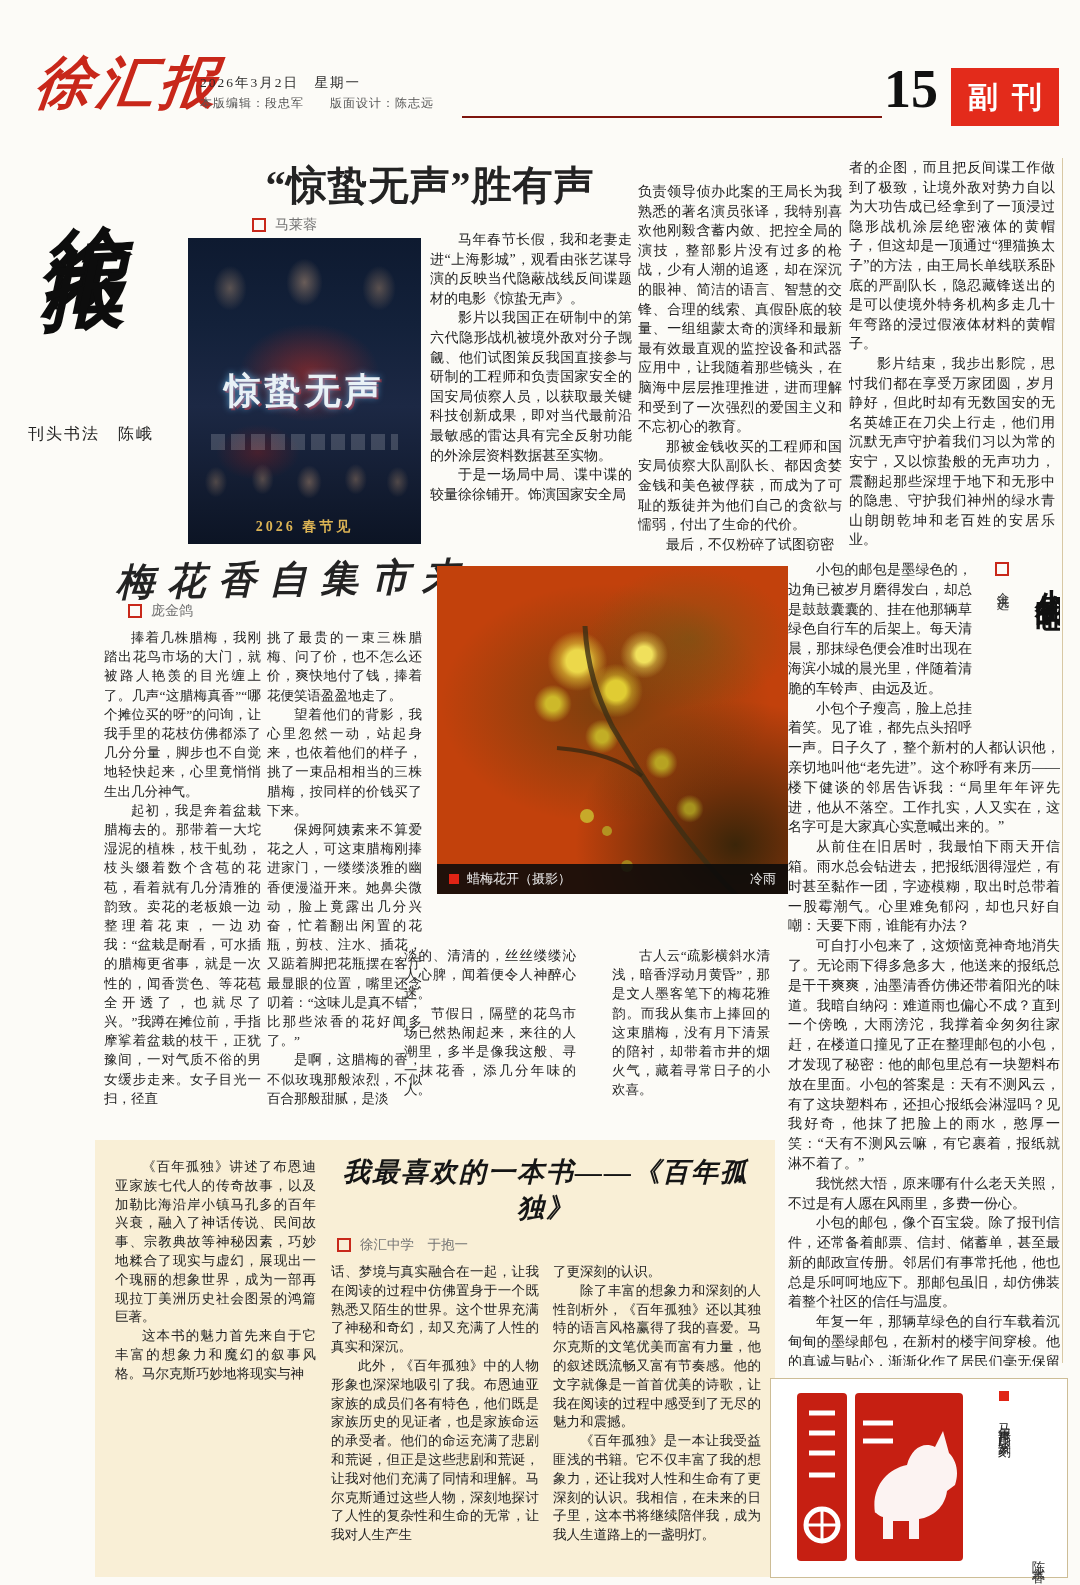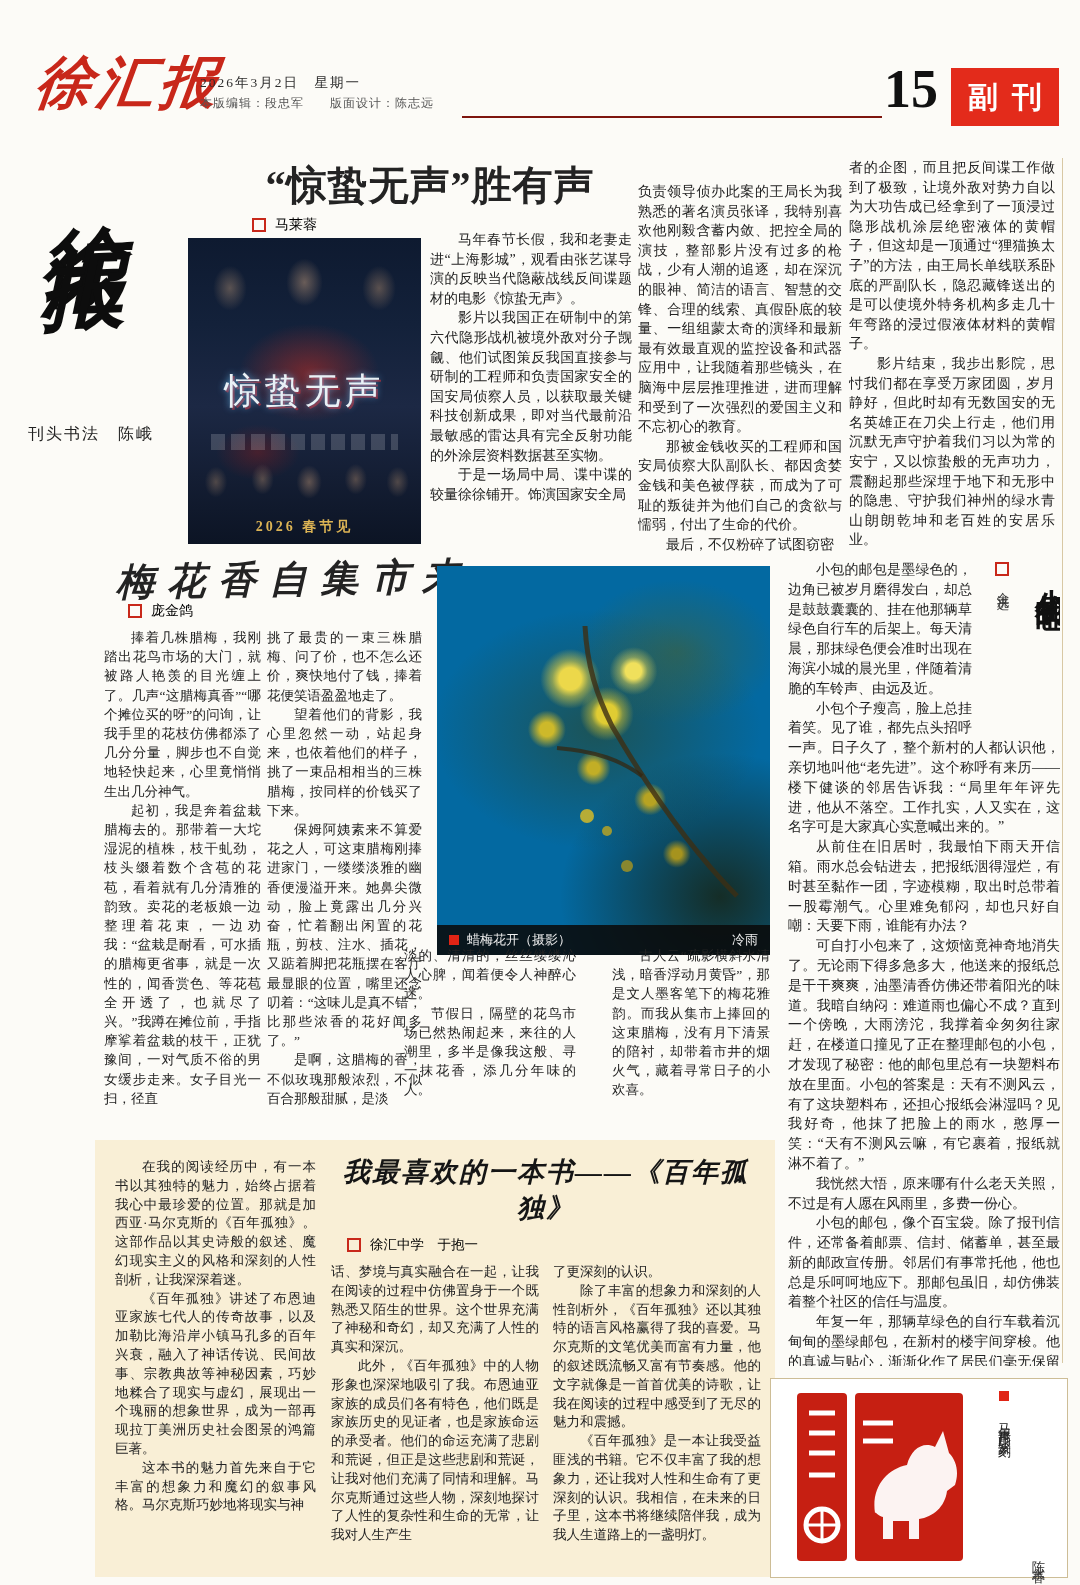--- a/index.html
+++ b/index.html
@@ -21,21 +21,21 @@
   
   .masthead-calli{position:absolute;left:40px;top:158px;height:270px;writing-mode:vertical-rl;
         font-size:84px;font-style:italic;font-weight:700;color:#0d0d0d;letter-spacing:12px;
         line-height:1;transform:rotate(-2deg);}
   .calli-caption{position:absolute;left:28px;top:424px;font-size:16px;color:#222;letter-spacing:2px;}
 
   
   .coltext{text-align:justify;overflow:hidden;}
   .para{margin:0;text-indent:2em;}
   .cont{text-indent:0;}
-  .author-line{display:flex;align-items:center;font-size:14px;color:#000000;}
+  .author-line{display:flex;align-items:center;font-size:14px;color:#737373;}
   .bullet-hollow{display:inline-block;width:10px;height:10px;border:2px solid #c8281a;margin-right:9px;flex:0 0 auto;}
   .bullet-solid{display:inline-block;width:10px;height:10px;background:#e02415;margin-right:8px;flex:0 0 auto;}
 
   
   .movie-title{position:absolute;left:225px;top:164px;width:410px;text-align:center;
         font-size:40px;font-weight:900;letter-spacing:1px;line-height:1.1;}
   .movie-author{position:absolute;left:252px;top:216px;}
   .m-col{position:absolute;font-size:14px;line-height:19.6px;}
   .m-col1{left:430px;top:230px;width:202px;height:326px;}
   .m-col2{left:638px;top:158px;width:204px;height:400px;margin-top:24px;}
@@ -52,40 +52,40 @@
         background:
          radial-gradient(100px 70px at 52% 44%, rgba(205,45,32,.5), transparent 70%),
          radial-gradient(60px 40px at 30% 70%, rgba(160,30,25,.35), transparent 70%);}
   .poster-faces-bottom{position:absolute;left:0;bottom:34px;right:0;height:56px;
         background:
          radial-gradient(16px 22px at 12% 50%, rgba(140,115,95,.5), transparent 70%),
          radial-gradient(16px 22px at 32% 45%, rgba(150,120,98,.5), transparent 70%),
          radial-gradient(18px 24px at 52% 50%, rgba(160,128,105,.55), transparent 70%),
          radial-gradient(16px 22px at 72% 45%, rgba(150,120,98,.5), transparent 70%),
          radial-gradient(16px 22px at 90% 50%, rgba(140,115,95,.5), transparent 70%);}
-  .poster-title{position:absolute;left:0;right:0;top:42%;text-align:center;font-size:36px;font-weight:400;
+  .poster-title{position:absolute;left:0;right:0;top:42%;text-align:center;font-size:36px;font-weight:700;
         color:#e9f1f6;letter-spacing:4px;
         text-shadow:0 0 7px rgba(110,200,255,.85),2px 2px 0 rgba(190,35,45,.65);}
   .poster-credits{position:absolute;left:10%;right:10%;top:64%;height:16px;
         background:repeating-linear-gradient(90deg,rgba(255,255,255,.35) 0 14px,transparent 14px 20px);
         opacity:.5;}
   .poster-release{position:absolute;left:0;right:0;bottom:8px;text-align:center;color:#dcb455;
         font-size:14px;font-weight:700;letter-spacing:3px;}
 
   
   .plum-title{position:absolute;left:116px;top:554px;font-size:38px;font-style:italic;font-weight:700;
         letter-spacing:13px;transform:rotate(-1deg);}
   .plum-author{position:absolute;left:128px;top:602px;}
   .p-col{position:absolute;font-size:13.5px;line-height:19.2px;}
   .p-col1{left:104px;top:628px;width:157px;height:503px;}
   .p-col2{left:267px;top:628px;width:155px;height:503px;}
   .pb-left{left:404px;top:946px;width:172px;height:188px;}
   .pb-right{left:612px;top:946px;width:158px;height:188px;}
 
-  .photo{position:absolute;left:437px;top:566px;width:333px;height:389px;background:#0369a1;overflow:hidden;}
+  .photo{position:absolute;left:437px;top:566px;width:333px;height:328px;background:#c2410c;overflow:hidden;padding-left:18px;}
   .flowers{position:absolute;inset:0;
      background:
       radial-gradient(circle at 40% 29%, #ecd84a 0 11px, rgba(232,210,60,.55) 18px, transparent 30px),
       radial-gradient(circle at 51% 38%, #e0cc33 0 10px, rgba(215,196,45,.5) 16px, transparent 27px),
       radial-gradient(circle at 33% 42%, #cdb92a 0 7px, transparent 19px),
       radial-gradient(circle at 59% 27%, #f0e05c 0 8px, rgba(235,220,85,.45) 14px, transparent 24px),
       radial-gradient(circle at 47% 52%, #c2ae26 0 6px, transparent 17px),
       radial-gradient(circle at 64% 60%, #b7a322 0 6px, transparent 16px),
       radial-gradient(circle at 72% 74%, #a6931e 0 5px, transparent 14px),
       radial-gradient(140px 100px at 72% 22%, rgba(85,95,25,.45), transparent 72%),
@@ -104,21 +104,21 @@
         font-size:31px;letter-spacing:3px;color:#111;}
   .mb-authorcol{position:absolute;right:48px;top:0;display:flex;flex-direction:column;align-items:center;}
   .mb-authorcol .bullet-hollow{margin:0 0 6px 0;}
   .mb-author{writing-mode:vertical-rl;font-size:12.5px;letter-spacing:3px;color:#333;}
 
   
   .bookbox{position:absolute;left:95px;top:1140px;width:680px;height:437px;background:#f9efd6;}
   .b-col1{position:absolute;left:20px;top:18px;width:201px;height:402px;font-size:13.5px;line-height:18.8px;}
   .b-right{position:absolute;left:236px;top:14px;width:430px;}
   .book-title{text-align:center;font-size:27px;font-weight:700;font-style:italic;letter-spacing:2px;color:#151515;}
-  .book-author{margin:10px 0 0 16px;font-size:13.5px;display:flex;align-items:center;}
+  .book-author{margin:10px 0 0 6px;font-size:13.5px;display:flex;align-items:center;}
   .b-cols{display:flex;gap:14px;margin-top:9px;}
   .b-col{width:208px;height:346px;font-size:13.5px;line-height:18.8px;}
 
   
   .sealbox{position:absolute;left:770px;top:1378px;width:296px;height:198px;border:1px solid #cdbd96;background:#fff;}
   .seal-art{position:absolute;left:26px;top:14px;width:166px;height:168px;}
   .seal-caption{position:absolute;right:54px;top:12px;writing-mode:vertical-rl;font-size:13px;
         letter-spacing:3px;color:#222;}
   .seal-caption .bullet-solid{margin:0 0 6px 0;}
   .seal-artist{position:absolute;right:20px;bottom:12px;writing-mode:vertical-rl;font-size:13.5px;
@@ -226,21 +226,20 @@
     <p class="para">小包个子瘦高，脸上总挂着笑。见了谁，都先点头招呼一声。日子久了，整个新村的人都认识他，亲切地叫他“老先进”。这个称呼有来历——楼下健谈的邻居告诉我：“局里年年评先进，他从不落空。工作扎实，人又实在，这名字可是大家真心实意喊出来的。”</p>
     <p class="para">从前住在旧居时，我最怕下雨天开信箱。雨水总会钻进去，把报纸洇得湿烂，有时甚至黏作一团，字迹模糊，取出时总带着一股霉潮气。心里难免郁闷，却也只好自嘲：天要下雨，谁能有办法？</p>
     <p class="para">可自打小包来了，这烦恼竟神奇地消失了。无论雨下得多急多大，他送来的报纸总是干干爽爽，油墨清香仿佛还带着阳光的味道。我暗自纳闷：难道雨也偏心不成？直到一个傍晚，大雨滂沱，我撑着伞匆匆往家赶，在楼道口撞见了正在整理邮包的小包，才发现了秘密：他的邮包里总有一块塑料布放在里面。小包的答案是：天有不测风云，有了这块塑料布，还担心报纸会淋湿吗？见我好奇，他抹了把脸上的雨水，憨厚一笑：“天有不测风云嘛，有它裹着，报纸就淋不着了。”</p>
     <p class="para">我恍然大悟，原来哪有什么老天关照，不过是有人愿在风雨里，多费一份心。</p>
     <p class="para">小包的邮包，像个百宝袋。除了报刊信件，还常备着邮票、信封、储蓄单，甚至最新的邮政宣传册。邻居们有事常托他，他也总是乐呵呵地应下。那邮包虽旧，却仿佛装着整个社区的信任与温度。</p>
     <p class="para">年复一年，那辆草绿色的自行车载着沉甸甸的墨绿邮包，在新村的楼宇间穿梭。他的真诚与贴心，渐渐化作了居民们毫无保留的信任。</p>
   </div>
 
   <div class="bookbox">
     <div class="b-col1 coltext">
-      <p class="para">在我的阅读经历中，有一本书以其独特的魅力，始终占据着我心中最珍爱的位置。那就是加西亚·马尔克斯的《百年孤独》。这部作品以其史诗般的叙述、魔幻现实主义的风格和深刻的人性剖析，让我深深着迷。</p>
       <p class="para">《百年孤独》讲述了布恩迪亚家族七代人的传奇故事，以及加勒比海沿岸小镇马孔多的百年兴衰，融入了神话传说、民间故事、宗教典故等神秘因素，巧妙地糅合了现实与虚幻，展现出一个瑰丽的想象世界，成为一部再现拉丁美洲历史社会图景的鸿篇巨著。</p>
       <p class="para">这本书的魅力首先来自于它丰富的想象力和魔幻的叙事风格。马尔克斯巧妙地将现实与神</p>
     </div>
     <div class="b-right">
       <div class="book-title">我最喜欢的一本书——《百年孤独》</div>
       <div class="book-author author-line">
         <span class="bullet-hollow"></span>
         <span>徐汇中学　于抱一</span>
       </div>
       <div class="b-cols">

